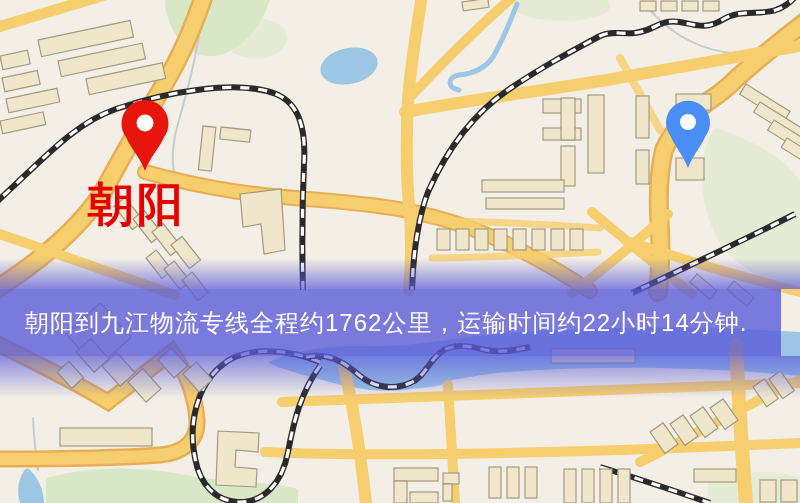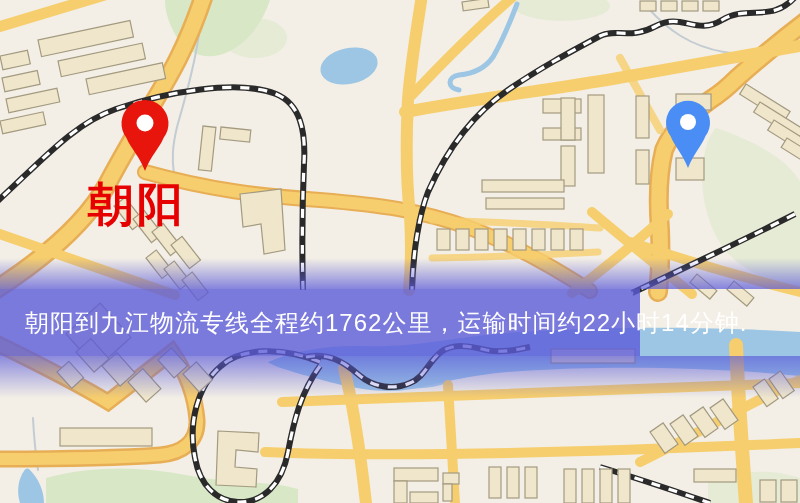--- a/index.html
+++ b/index.html
@@ -17,21 +17,21 @@
   .road{fill:none;stroke:var(--road,#f6ce6e);stroke-linecap:round;}
   .road-casing{fill:none;stroke:var(--road-casing,#e8ae56);stroke-linecap:round;}
   .road-minor{fill:none;stroke:var(--road,#f6ce6e);opacity:.8;stroke-linecap:round;}
   .bld{fill:var(--building,#efe6cb);stroke:var(--building-outline,#a39a80);stroke-width:1.2;}
   .rail-base{fill:none;stroke:var(--railway,#2a2a2a);stroke-width:6;stroke-linecap:butt;}
   .rail-dash{fill:none;stroke:#ffffff;stroke-width:3.2;stroke-dasharray:9 9;stroke-linecap:butt;}
 
   
   .banner-fade-top{position:absolute;left:0;top:258px;width:800px;height:31px;
      background:linear-gradient(to bottom,rgba(91,91,217,0),rgba(91,91,217,.72));pointer-events:none;}
-  .banner{position:absolute;left:0;top:289px;width:640px;height:67px;
+  .banner{position:absolute;left:0;top:289px;width:781px;height:67px;
      background-color:var(--banner-bg,#5b5bd9cc);display:flex;align-items:center;
      box-sizing:border-box;padding-left:25px;text-align:center;}
   .banner-fade-bottom{position:absolute;left:0;top:356px;width:800px;height:42px;
      background:linear-gradient(to bottom,rgba(91,91,217,.68),rgba(91,91,217,0));pointer-events:none;}
   .banner-text{color:var(--banner-text,#fff);font-size:24px;letter-spacing:1px;white-space:nowrap;}
 
   
   .marker-label{position:absolute;font-size:46px;font-weight:bold;letter-spacing:3px;line-height:1;}
   .origin-label{left:88px;top:181px;color:var(--origin-label-color,#e60000);}
   .dest-label{left:646px;top:187px;color:var(--dest-label-color,#1818d9);}

